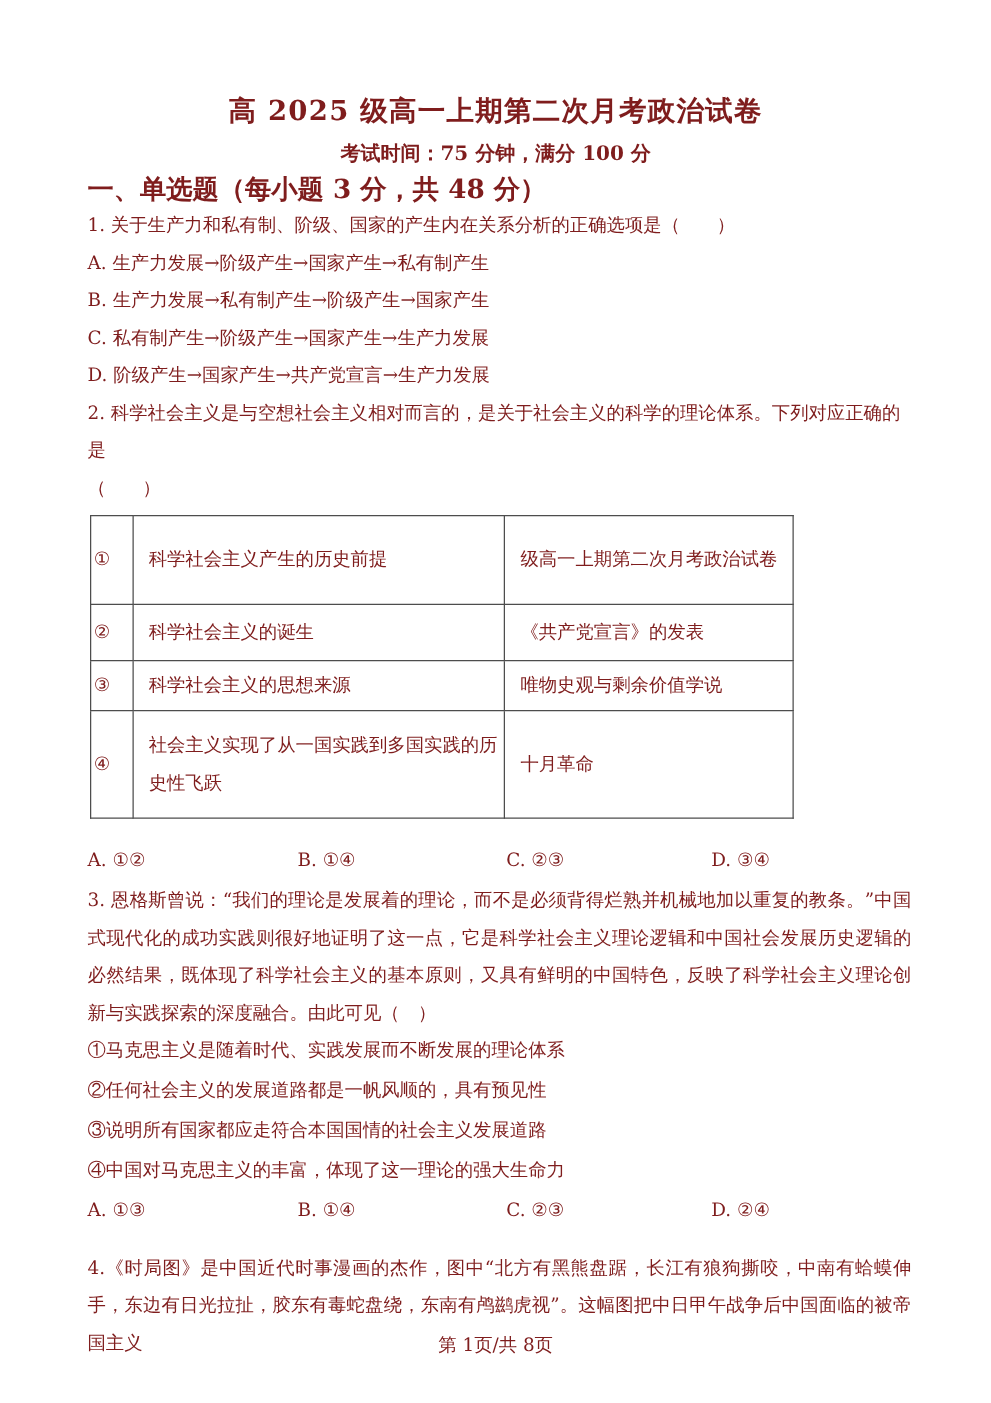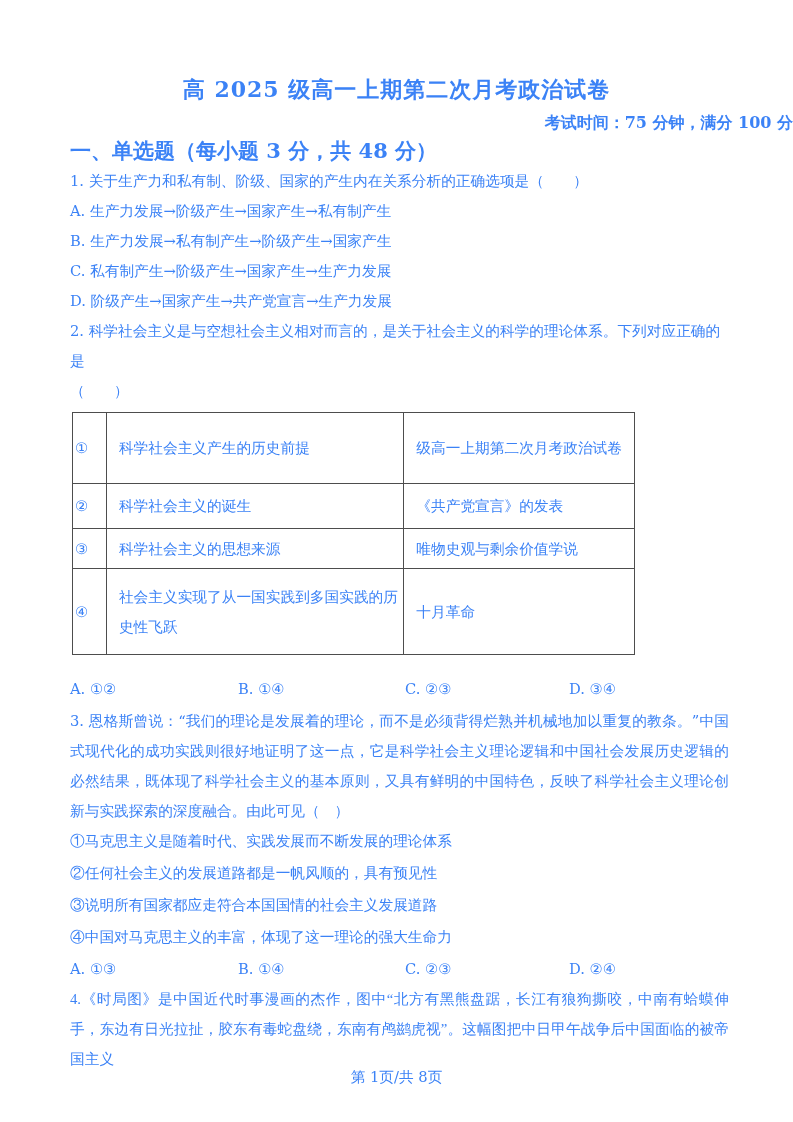--- a/index.html
+++ b/index.html
@@ -2,35 +2,35 @@
 <html><head>
 <meta charset="utf-8">
 <style>
   * { margin: 0; padding: 0; box-sizing: border-box; }
   html, body { background: #ffffff; }
   .page {
     position: relative;
     width: 793px;
     height: 1122px;
     background: #ffffff;
-    color: #3b82f6;
+    color: #7f1d1d;
     font-family: "DejaVu Serif", "Liberation Serif", serif;
     overflow: hidden;
   }
   .doc-title {
     margin-top: 72px;
     text-align: center;
     font-size: 22px;
     line-height: 34px;
     font-weight: 700;
     letter-spacing: 1px;
   }
   .doc-subtitle {
     margin-top: 4px;
-    text-align: right;
+    text-align: center;
     font-size: 16px;
     line-height: 26px;
     font-weight: 700;
   }
   .content {
     padding: 0 64px 0 70px;
   }
   .section-header {
     font-size: 21px;
     line-height: 30px;
@@ -67,21 +67,21 @@
   td.c-item  { width: 263px; padding: 4px 2px 4px 12px; }
   td.c-match { width: 204px; padding: 4px 0 4px 12px; }
   tr.r1 { height: 71px; }
   tr.r2 { height: 45px; }
   tr.r3 { height: 40px; }
   tr.r4 { height: 86px; }
   .q2-opts { margin-top: 19px; }
   .q3-stem { margin-top: 2px; }
   .statement { margin-bottom: 2px; }
   .q3-opts { margin-top: 1px; }
-  .q4-stem { margin-top: 0; font-family: Liberation Serif, serif; }
+  .q4-stem { margin-top: 16px; }
   .page-footer {
     position: absolute;
     left: 0;
     right: 0;
     top: 1062px;
     text-align: center;
     font-size: 14.7px;
     line-height: 30px;
   }
 </style>

